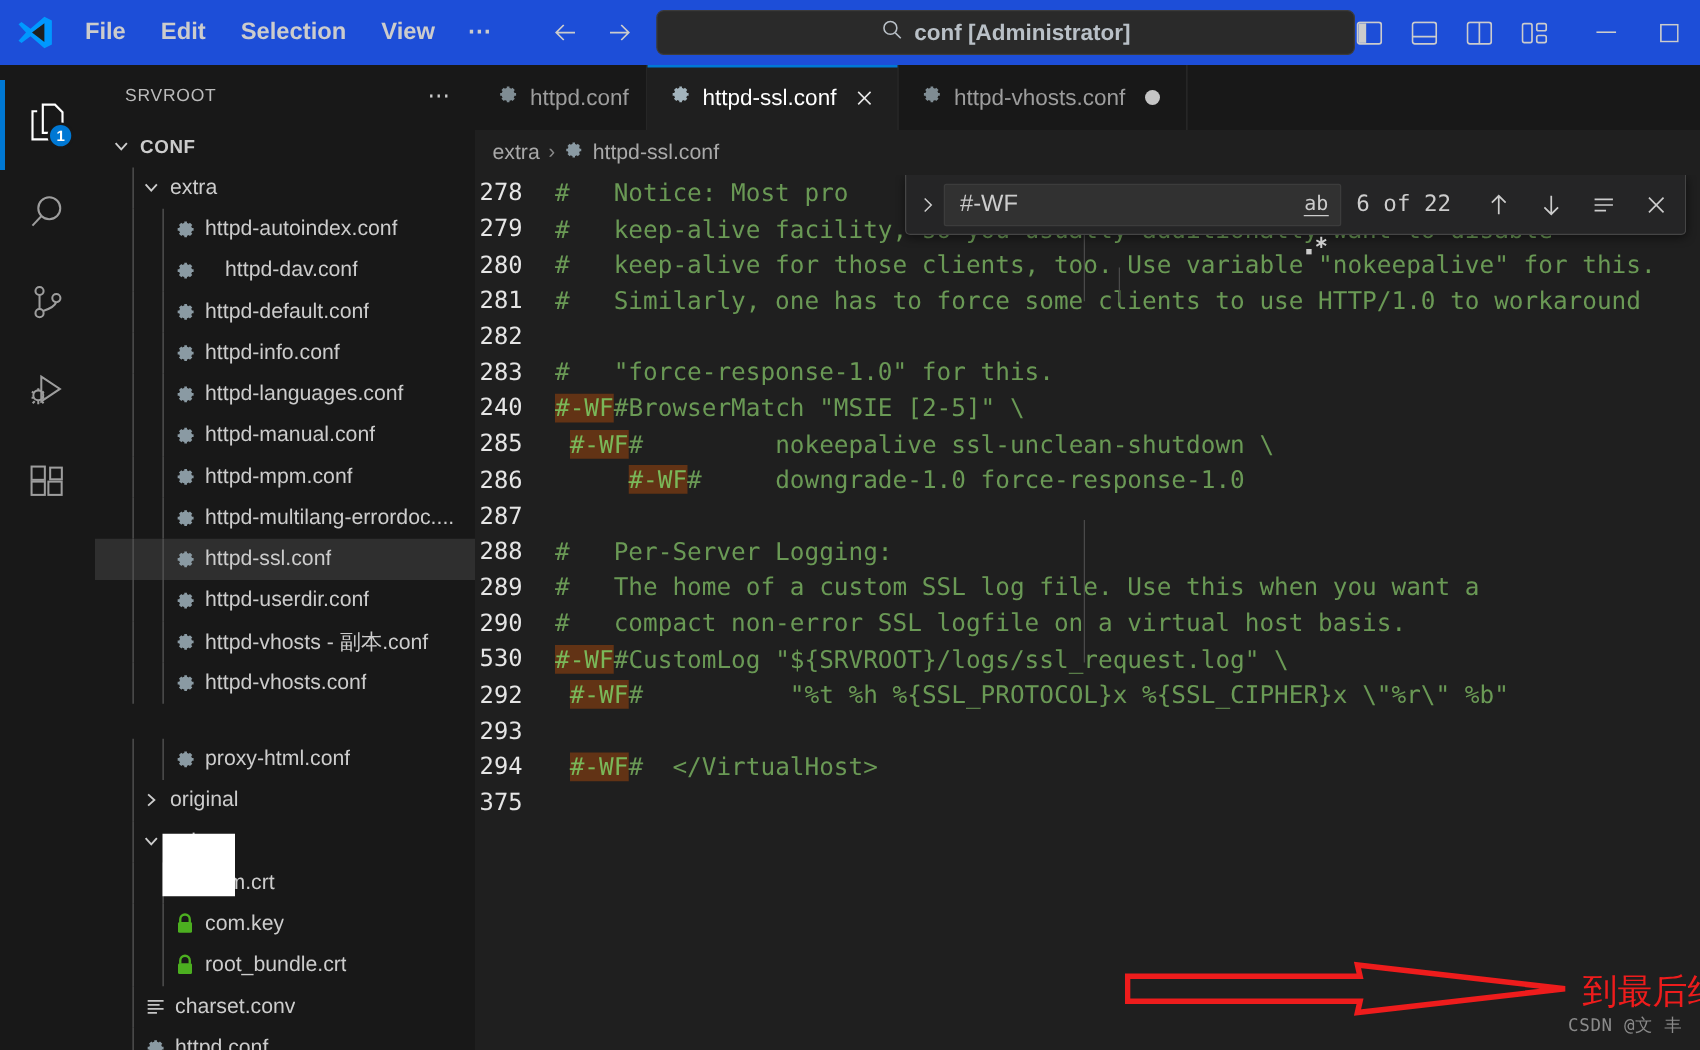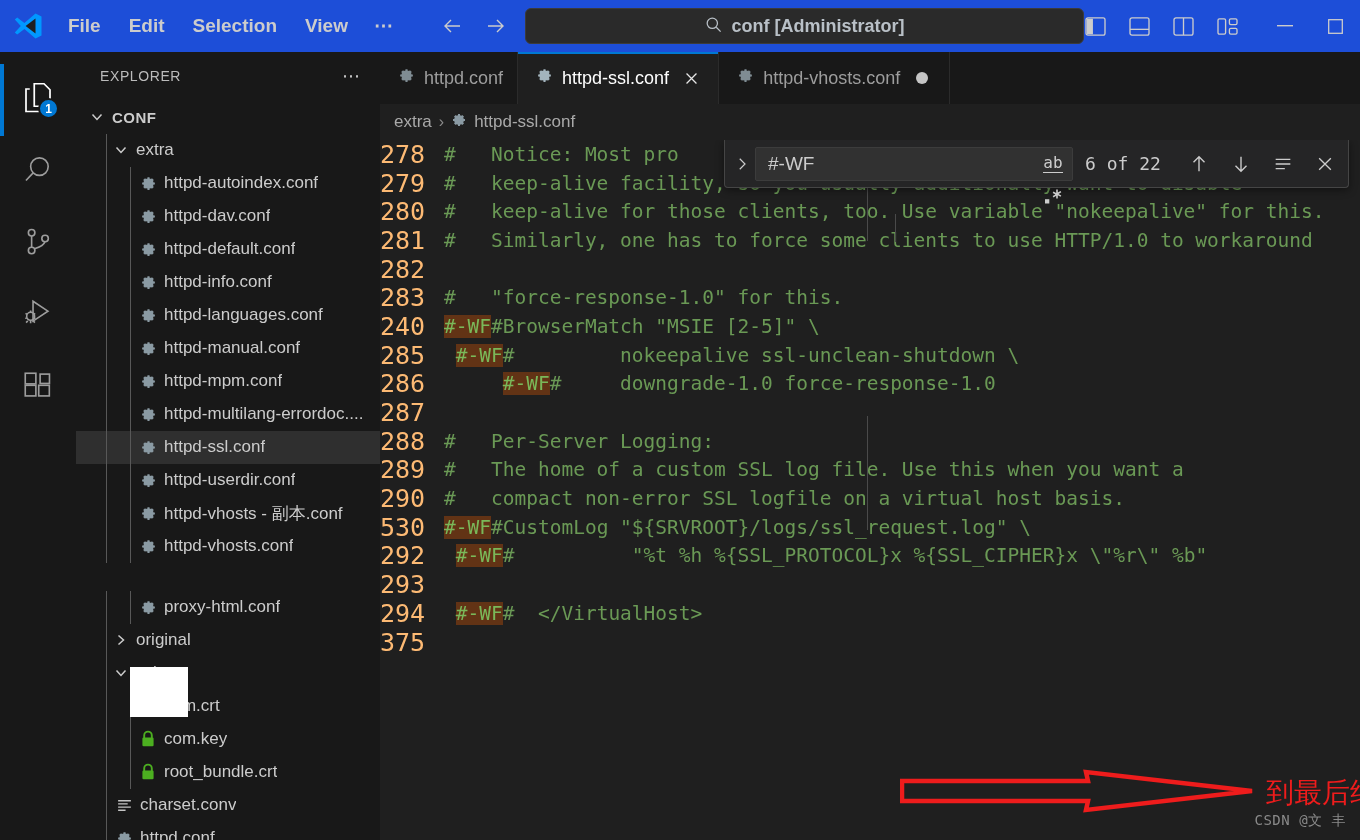--- a/index.html
+++ b/index.html
@@ -101,22 +101,22 @@
   .dirty-dot { width: 12px; height: 12px; border-radius: 50%; background: #c5c5c5; }
 
   .breadcrumbs { height: 36px; display: flex; align-items: center; padding-left: 14px; gap: 7px; font-size: 17px; color: #a9a9a9; flex: 0 0 36px; }
   .bc-seg { display: flex; align-items: center; gap: 7px; cursor: pointer; }
   .bc-sep { color: #8a8a8a; font-size: 16px; }
 
   
   .code-wrap { flex: 1 1 auto; position: relative; overflow: hidden; font-family: "DejaVu Sans Mono", monospace; }
   .code-line { height: 28.7px; display: flex; align-items: center; font-size: 19.5px; white-space: pre; }
   .ln {
-    width: 64px; text-align: right; padding-right: 26px; color: #fdba74; flex: 0 0 64px;
-    font-size: 25px; font-family: "DejaVu Sans Mono", monospace;
+    width: 64px; text-align: right; padding-right: 26px; color: #e5e5e5; flex: 0 0 64px;
+    font-size: 19px; font-family: "DejaVu Sans Mono", monospace;
   }
   .code-text { color: #6a9955; position: relative; }
   .cm { color: #6a9955; }
   .hl { background: #623315; color: #7ab859; }
 
   
   .find-widget {
     position: absolute; top: 0; right: 11px; width: 625px; height: 48px;
     background: #252526; border: 1px solid #454545; border-top: none;
     border-radius: 0 0 4px 4px; display: flex; align-items: center;
@@ -283,21 +283,21 @@
             <rect x="12.5" y="11.5" width="7.5" height="7.5"></rect>
             <rect x="3" y="3" width="7.5" height="7.5"></rect>
             <rect x="13.5" y="3.6" width="6.6" height="6.6"></rect>
           </svg>
         </span>
       </div>
     </div>
 
     <div class="sidebar">
       <div class="sidebar-header">
-        <span>EXPLORER</span>
+        <span>SRVROOT</span>
         <span class="dots">⋯</span>
       </div>
       <div class="tree" id="file-tree">
           <div class="row root" style="padding-left: 12px;">
             <span class="twisty">
               <svg width="16" height="16" viewBox="0 0 16 16" fill="none" stroke="#cccccc" stroke-width="1.5">
                 <path d="M3.5 5.5 L8 10.5 L12.5 5.5"></path>
               </svg>
             </span>
             <span class="label" style="margin-left:6px;">CONF</span>
@@ -315,21 +315,21 @@
             <span class="ficon">
               <svg width="17" height="17" viewBox="0 0 16 16" fill="#8a9aa3">
                 <path d="M8 5.2a2.8 2.8 0 100 5.6 2.8 2.8 0 000-5.6zm0 4.2a1.4 1.4 0 110-2.8 1.4 1.4 0 010 2.8z"></path>
                 <path d="M14 7h-1.2a4.9 4.9 0 00-.6-1.4l.85-.85-1.8-1.8-.85.85A4.9 4.9 0 009 3.2V2H7v1.2c-.5.12-.97.32-1.4.6l-.85-.85-1.8 1.8.85.85c-.28.43-.48.9-.6 1.4H2v2h1.2c.12.5.32.97.6 1.4l-.85.85 1.8 1.8.85-.85c.43.28.9.48 1.4.6V14h2v-1.2c.5-.12.97-.32 1.4-.6l.85.85 1.8-1.8-.85-.85c.28-.43.48-.9.6-1.4H14V7z"></path>
               </svg>
             </span>
             <span class="label">httpd-autoindex.conf</span>
             <div class="indent-guide" style="left: 30px;"></div>
             <div class="indent-guide" style="left: 54px;"></div>
           </div>
-          <div class="row" style="padding-left: 60px;">
+          <div class="row" style="padding-left: 60px; gap: 16px;">
             <span class="ficon">
               <svg width="17" height="17" viewBox="0 0 16 16" fill="#8a9aa3">
                 <path d="M8 5.2a2.8 2.8 0 100 5.6 2.8 2.8 0 000-5.6zm0 4.2a1.4 1.4 0 110-2.8 1.4 1.4 0 010 2.8z"></path>
                 <path d="M14 7h-1.2a4.9 4.9 0 00-.6-1.4l.85-.85-1.8-1.8-.85.85A4.9 4.9 0 009 3.2V2H7v1.2c-.5.12-.97.32-1.4.6l-.85-.85-1.8 1.8.85.85c-.28.43-.48.9-.6 1.4H2v2h1.2c.12.5.32.97.6 1.4l-.85.85 1.8 1.8.85-.85c.43.28.9.48 1.4.6V14h2v-1.2c.5-.12.97-.32 1.4-.6l.85.85 1.8-1.8-.85-.85c.28-.43.48-.9.6-1.4H14V7z"></path>
               </svg>
             </span>
             <span class="label">httpd-dav.conf</span>
             <div class="indent-guide" style="left: 30px;"></div>
             <div class="indent-guide" style="left: 54px;"></div>
           </div>

